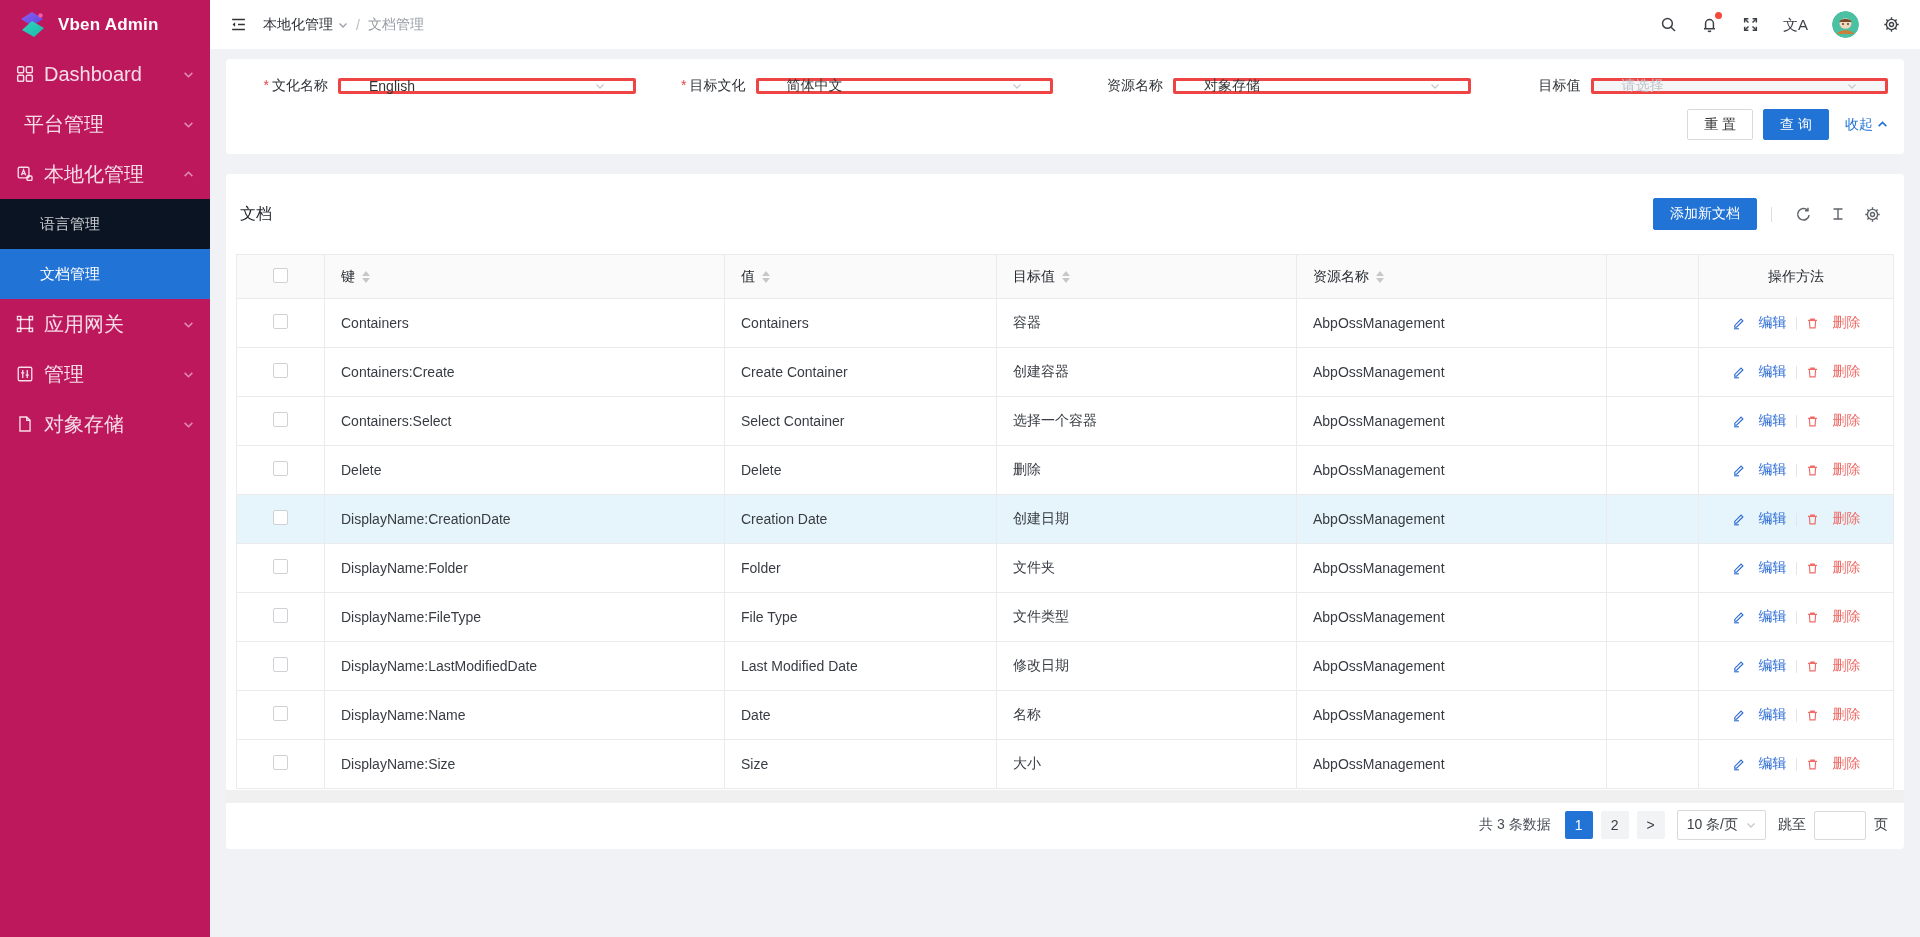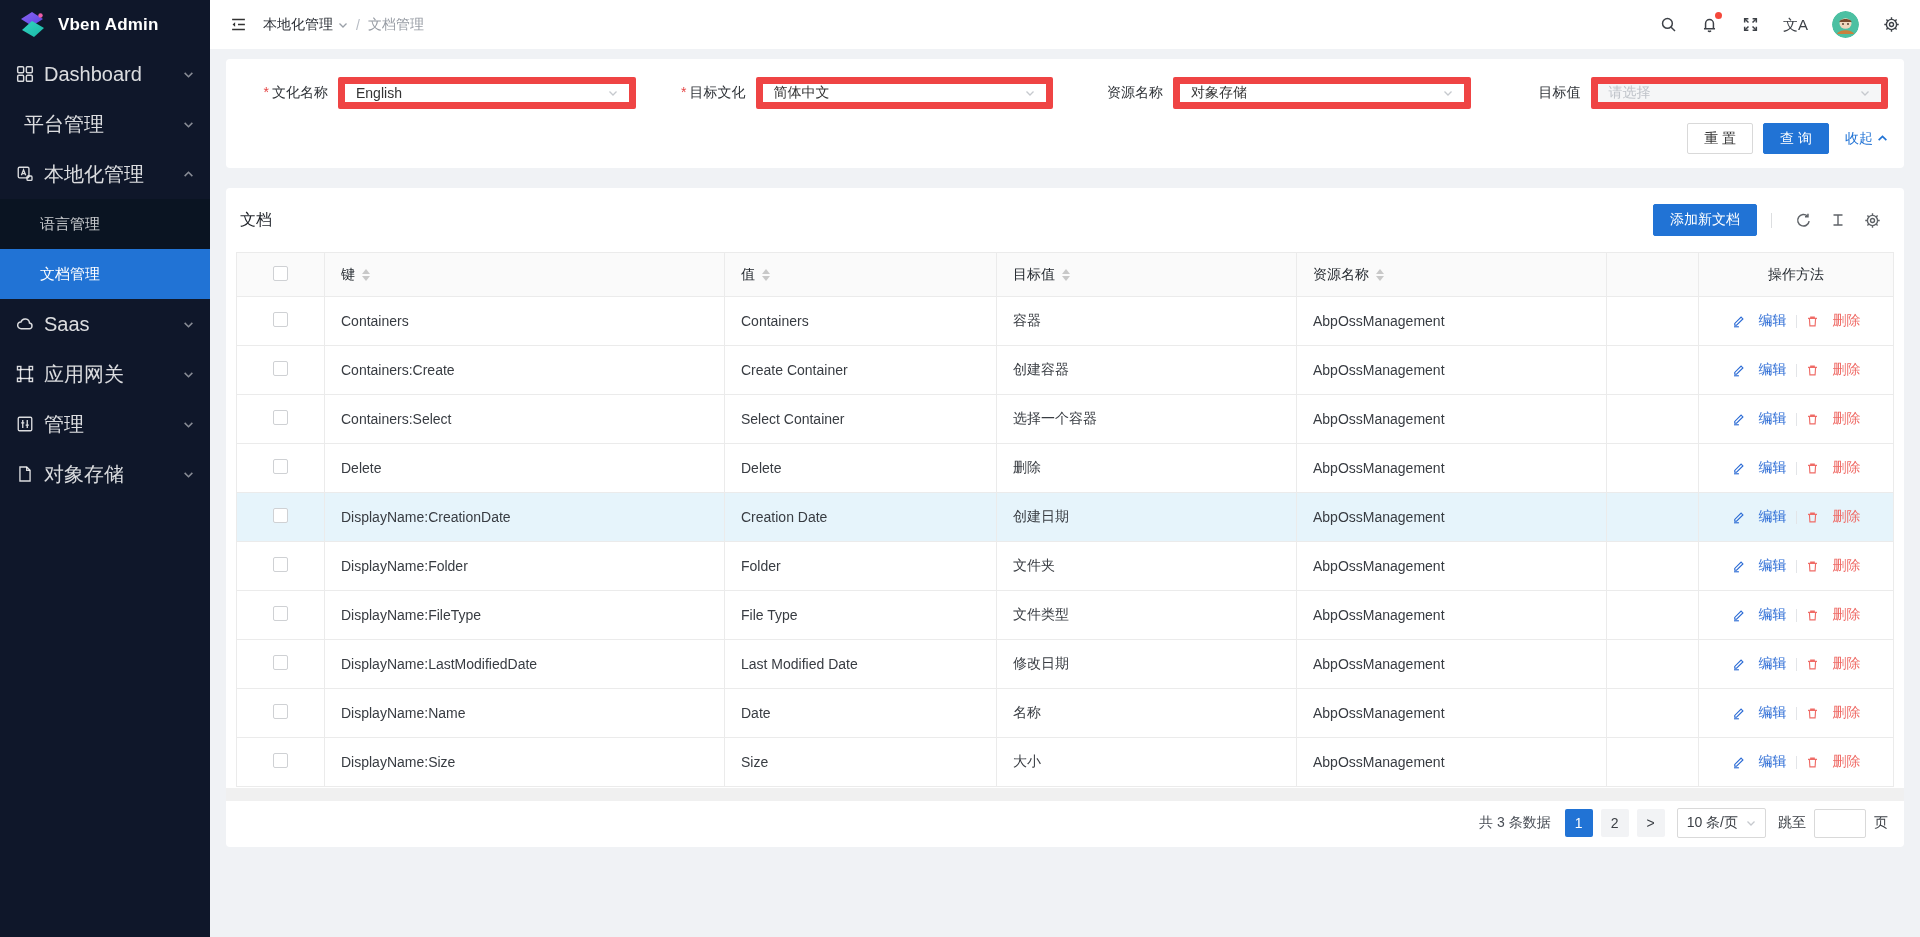--- a/index.html
+++ b/index.html
@@ -1,21 +1,21 @@
 <!DOCTYPE html>
 <html><head>
 <meta charset="utf-8">
 <style>
   * { margin:0; padding:0; box-sizing:border-box; }
   html,body { width:1920px; height:937px; overflow:hidden; }
   body { font-family:"Liberation Sans","DejaVu Sans",sans-serif; font-size:14px; color:#333; background:#f0f2f5; display:flex; }
   svg { display:block; }
 
   
-  .sidebar { width:210px; height:100%; background:#0f172a; flex-shrink:0; display:flex; flex-direction:column; }
+  .sidebar { width:210px; height:100%; background:#be185d; flex-shrink:0; display:flex; flex-direction:column; }
   .logo { height:49px; display:flex; align-items:center; padding-left:16px; gap:10px; }
   .logo-text { color:#fff; font-size:17px; font-weight:700; letter-spacing:.2px; }
   .menu { flex:1; overflow:hidden; }
   .menu-item { height:50px; display:flex; align-items:center; padding:0 16px; color:rgba(255,255,255,.85); cursor:pointer; font-size:20px; }
   .menu-item .mi-icon { width:18px; height:18px; margin-right:10px; color:rgba(255,255,255,.85); }
   .menu-item.no-icon { padding-left:24px; }
   .mi-label { flex:1; white-space:nowrap; }
   .mi-arrow { color:rgba(255,255,255,.5); }
   .submenu { background:#0a1422; }
   .menu-sub { height:50px; display:flex; align-items:center; padding-left:40px; color:rgba(255,255,255,.78); cursor:pointer; font-size:15px; }
@@ -40,35 +40,35 @@
   .content { flex:1; padding:10px 16px 0; overflow:hidden; }
   .card { background:#fff; border-radius:4px; }
 
   
   .filter-card { padding:18px 16px 14px; }
   .fgrid { display:grid; grid-template-columns:repeat(4,1fr); column-gap:24px; row-gap:10px; }
   .field { display:flex; align-items:center; }
   .field.wide { grid-column:1 / -1; }
   .flabel { width:96px; text-align:right; padding-right:10px; color:#2f3338; white-space:nowrap; flex-shrink:0; }
   .req { color:#e54545; margin-right:3px; }
-  .select, .tinput { flex:1; height:32px; border:7px solid #ef4444; border-radius:2px; background:#fff; display:flex; align-items:center; padding:0 11px; color:#333; cursor:pointer; }
+  .select, .tinput { flex:1; height:16px; border:3px solid #ef4444; border-radius:2px; background:#fff; display:flex; align-items:center; padding:0 28px; color:#333; cursor:pointer; }
   .select .sval { flex:1; }
   .select .schev { color:#c6c9ce; }
   .select.disabled { background:#f5f6f7; cursor:not-allowed; }
   .placeholder { color:#bfc3c9; }
   .tinput input { border:none; outline:none; width:100%; height:100%; font-size:14px; font-family:inherit; color:#333; background:transparent; }
   .tinput input::placeholder { color:#bfc3c9; }
   .fbtns { margin-top:14px; display:flex; justify-content:flex-end; align-items:center; gap:10px; }
   .btn { height:31px; padding:0 16px; border-radius:2px; font-size:14px; cursor:pointer; border:1px solid #d9d9d9; background:#fff; color:#333; font-family:inherit; }
   .btn.primary { background:#2173d5; border-color:#2173d5; color:#fff; }
   .collapse-link { display:flex; align-items:center; gap:4px; color:#2173d5; cursor:pointer; margin-left:6px; }
 
   
   .table-card { margin-top:20px; display:flex; flex-direction:column; }
-  .tc-head { display:flex; align-items:center; padding:16px 14px; }
+  .tc-head { display:flex; align-items:center; padding:24px 14px; }
   .tc-title { font-size:16px; color:#1f2329; }
   .tc-tools { margin-left:auto; display:flex; align-items:center; }
   .tc-tools .btn.primary { height:32px; }
   .vdiv { width:1px; height:15px; background:#dcdee0; margin:0 14px; }
   .tool-ico { color:#5f6368; cursor:pointer; margin:0 9px; }
 
   .tbl-wrap { padding:0 10px; }
   table { width:100%; border-collapse:collapse; table-layout:fixed; }
   th, td { border:1px solid #ebebeb; padding:0 16px; font-weight:400; }
   thead th { background:#fafafa; height:44px; text-align:left; color:#252a30; font-weight:500; }
@@ -165,33 +165,20 @@
 
     <div class="submenu">
       <div class="menu-sub">
         <span>语言管理</span>
       </div>
       <div class="menu-sub active">
         <span>文档管理</span>
       </div>
     </div>
 
-    <div class="menu-item">
-      <span class="mi-icon">
-        <svg width="18" height="18" viewBox="0 0 16 16" fill="none" stroke="currentColor" stroke-width="1.3">
-          <path d="M4.6 12.2a3 3 0 0 1-.2-6 3.9 3.9 0 0 1 7.6 1 2.5 2.5 0 0 1-.6 5H4.6z"></path>
-        </svg>
-      </span>
-      <span class="mi-label">Saas</span>
-      <span class="mi-arrow">
-        <svg width="11" height="11" viewBox="0 0 10 10" fill="none" stroke="currentColor" stroke-width="1.4">
-            <path d="M1.5 3.5 5 7l3.5-3.5"></path>
-          </svg>
-      </span>
-    </div>
 
     <div class="menu-item">
       <span class="mi-icon">
         <svg width="18" height="18" viewBox="0 0 16 16" fill="none" stroke="currentColor" stroke-width="1.2">
           <rect x="4" y="4" width="8" height="8"></rect>
           <rect x="1.3" y="1.3" width="3" height="3"></rect>
             <rect x="11.7" y="1.3" width="3" height="3"></rect>
           <rect x="1.3" y="11.7" width="3" height="3"></rect>
             <rect x="11.7" y="11.7" width="3" height="3"></rect>
         </svg>

